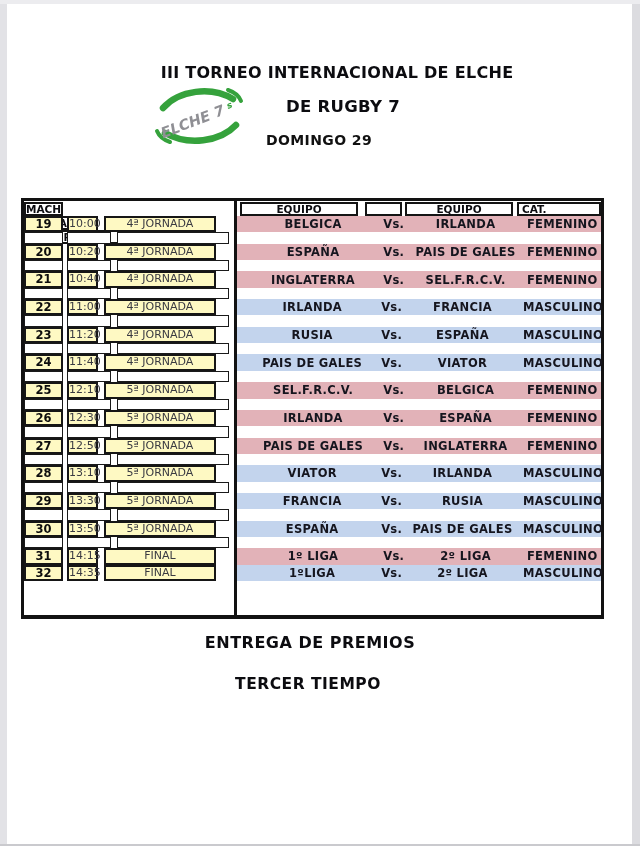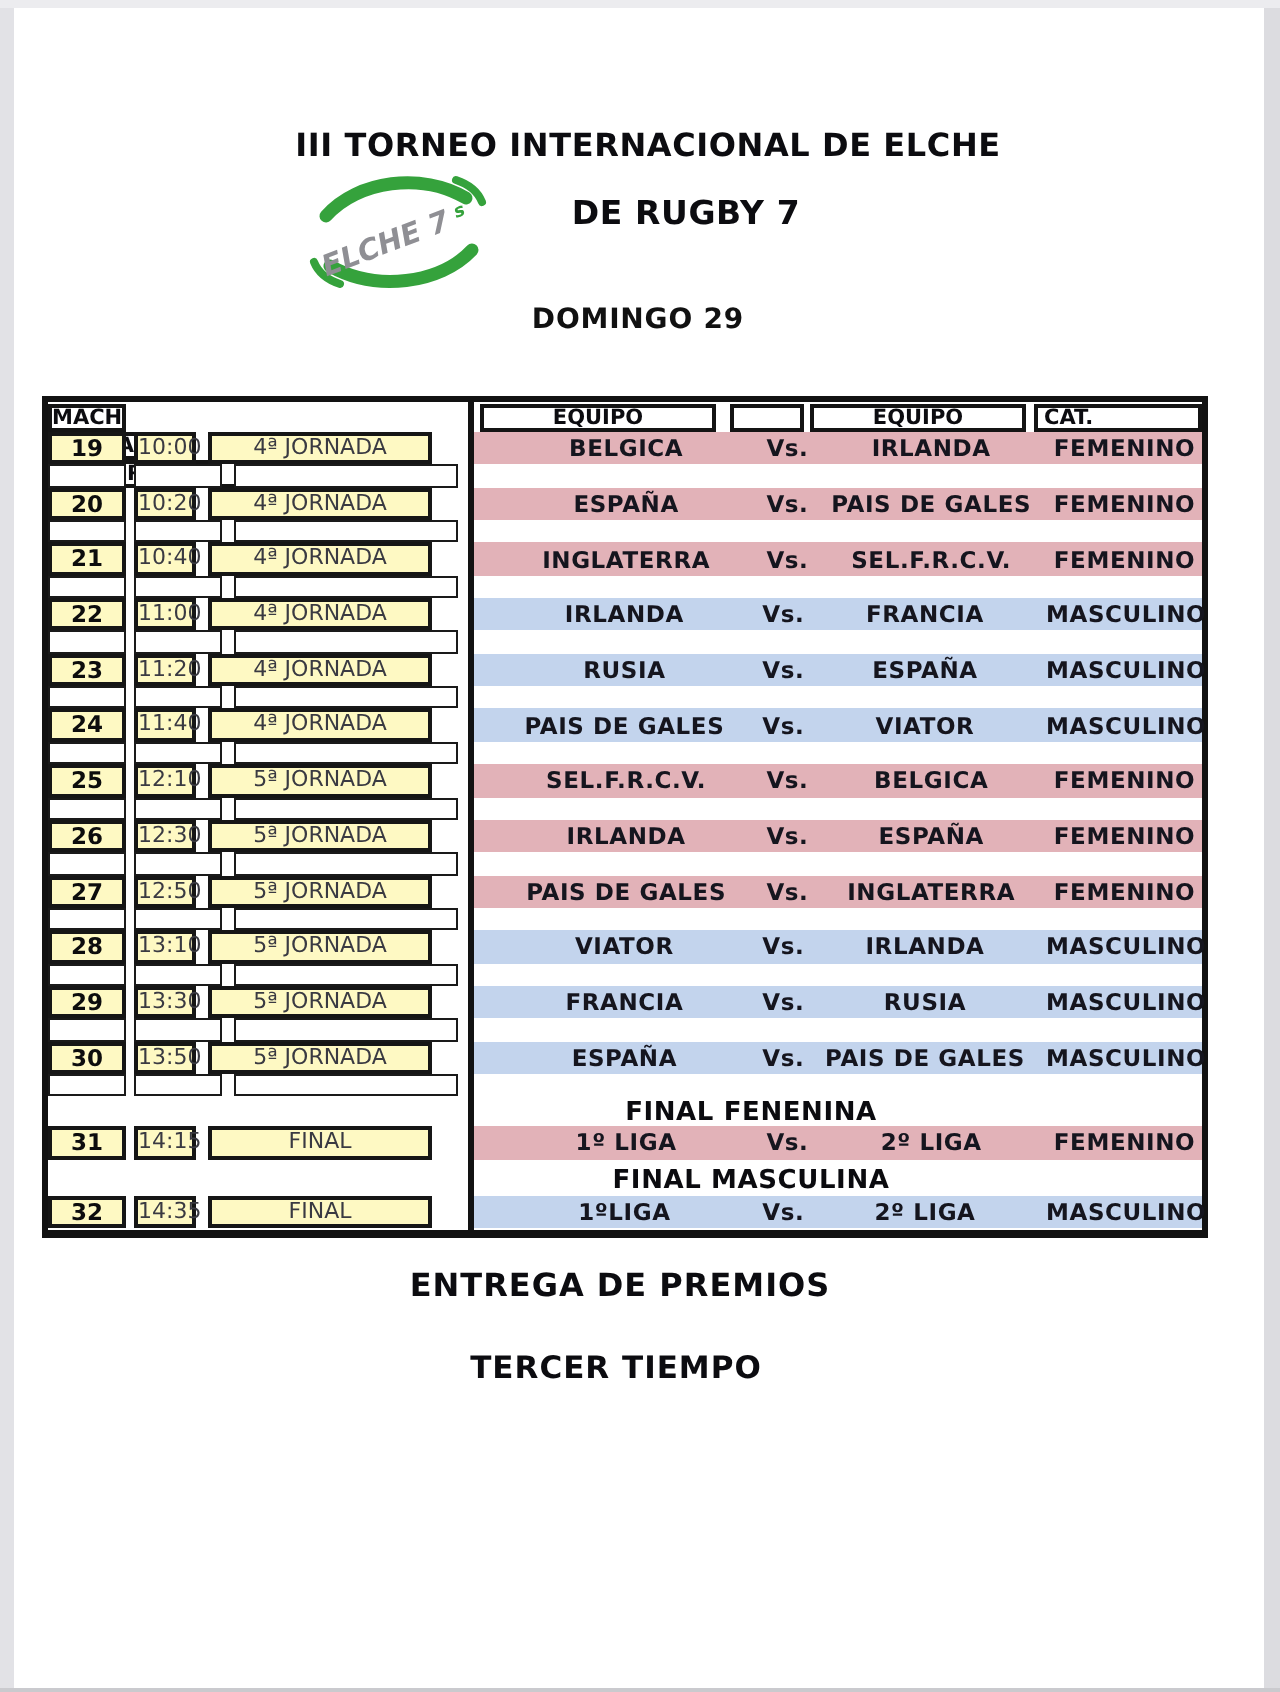--- a/index.html
+++ b/index.html
@@ -9,25 +9,25 @@
     font-family:"DejaVu Sans","Liberation Sans",sans-serif;
     color:#101014;
   }
   
   .edge-left{position:absolute;left:0;top:0;width:7px;height:846px;background:#e2e2e6;}
   .edge-right{position:absolute;left:632px;top:0;width:8px;height:846px;background:#dcdce0;}
   .edge-top{position:absolute;left:0;top:0;width:640px;height:4px;background:#ececef;}
   .edge-bottom{position:absolute;left:0;bottom:0;width:640px;height:2px;background:#cacace;}
 
   
-  .title1{position:absolute;left:74px;top:63px;width:500px;text-align:center;
+  .title1{position:absolute;left:87px;top:63px;width:500px;text-align:center;
           font-size:16px;font-weight:bold;letter-spacing:.3px;color:#0c0c10;}
   .title2{position:absolute;left:93px;top:97px;width:500px;text-align:center;
           font-size:16.5px;font-weight:bold;letter-spacing:.3px;color:#0c0c10;}
-  .date-heading{position:absolute;left:69px;top:152px;width:500px;text-align:center;
+  .date-heading{position:absolute;left:69px;top:132px;width:500px;text-align:center;
           font-size:14px;font-weight:bold;letter-spacing:.4px;color:#111;}
   .logo{position:absolute;left:149px;top:83px;width:100px;height:66px;}
 
   
   .sched{position:absolute;left:21px;top:198px;width:583px;height:421px;
          box-sizing:border-box;border:3px solid #121212;border-bottom-width:4px;}
   .sched::before{content:"";position:absolute;left:210px;top:0;bottom:0;width:3px;background:#121212;}
   .sched *{box-sizing:border-box;}
   .row{position:relative;display:flex;}
   
@@ -326,37 +326,31 @@
     </div>
   </div>
 
   <div class="row spacer-row">
     <div class="scell s-mach"></div>
     <div class="scell s-hora"></div>
     <div class="scell s-jornada"></div>
   </div>
 </div>
 
-  <div class="row final-heading">
-    <span class="fh-text">FINAL FENENINA</span>
-  </div>
   <div class="row match-row">
     <div class="cell c-mach">31</div>
     <div class="cell c-hora">14:15</div>
     <div class="cell c-jornada">FINAL</div>
     <div class="band band-f">
       <span class="b-team1">1º LIGA</span>
       <span class="b-vs">Vs.</span>
       <span class="b-team2">2º LIGA</span>
       <span class="b-cat">FEMENINO</span>
     </div>
   </div>
-  <div class="row final-heading final-heading-m">
-    <span class="fh-text">FINAL MASCULINA</span>
-  </div>
   <div class="row match-row">
     <div class="cell c-mach">32</div>
     <div class="cell c-hora">14:35</div>
     <div class="cell c-jornada">FINAL</div>
     <div class="band band-m">
       <span class="b-team1">1ºLIGA</span>
       <span class="b-vs">Vs.</span>
       <span class="b-team2">2º LIGA</span>
       <span class="b-cat">MASCULINO</span>
     </div>

